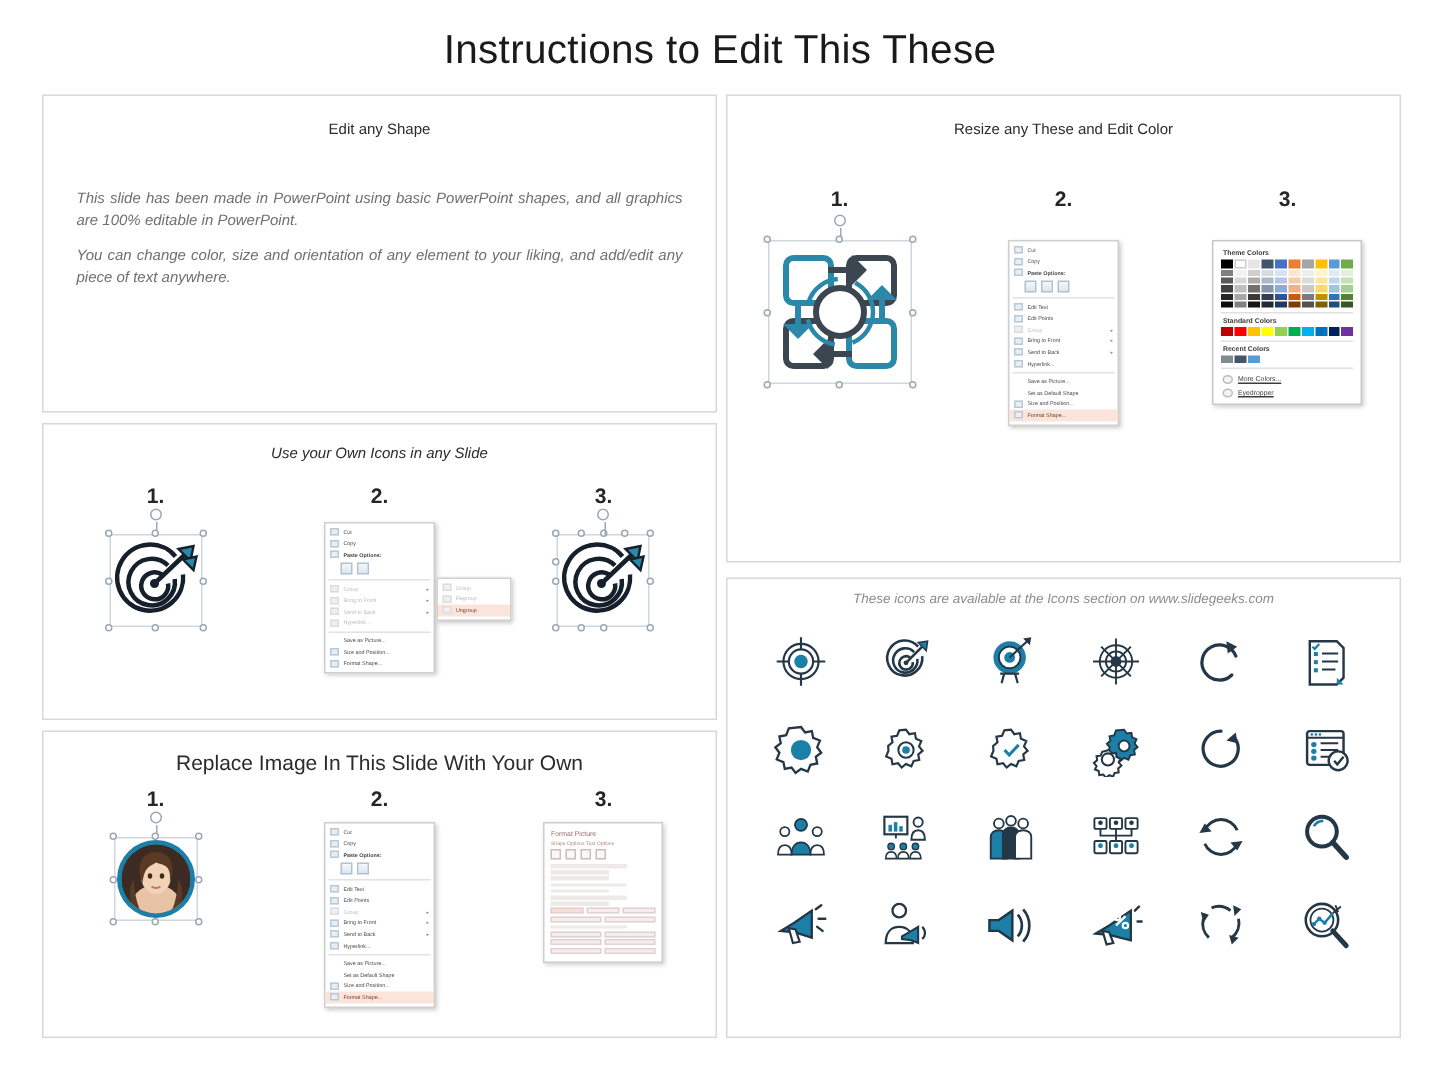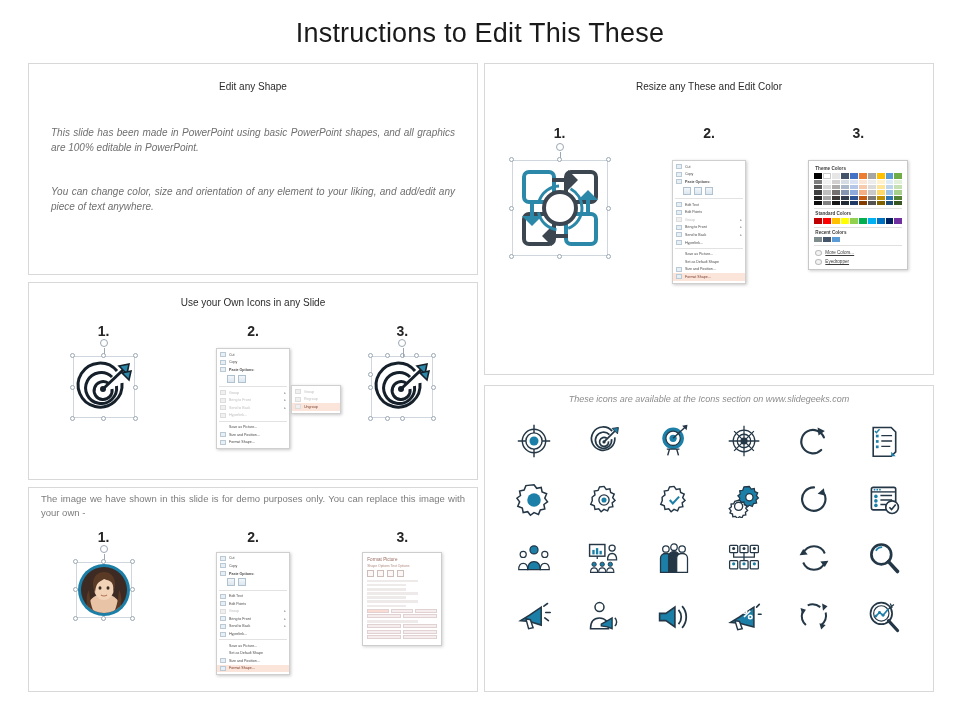--- a/index.html
+++ b/index.html
@@ -44,25 +44,25 @@
   #p-edit-shape .panel-title { margin-top: 17px; }
   .para {
     font-style: italic;
     font-size: 10px;
     line-height: 1.5;
     color: #6f6f6f;
     text-align: justify;
     margin: 0 22px;
   }
   .para.first { margin-top: 33px; }
-  .para.second { margin-top: 29px; }
+  .para.second { margin-top: 8px; }
 
   
   #p-own-icons { left: 28px; top: 282px; width: 450px; height: 198px; }
-  #p-own-icons .panel-title { margin-top: 14px; }
+  #p-own-icons .panel-title { margin-top: 14px; font-style: italic; }
 
   
   #p-replace-image { left: 28px; top: 487px; width: 450px; height: 205px; }
   #p-replace-image .panel-title { margin-top: 12px; font-size: 14px; }
   .small-note {
     font-size: 9.5px; color: #7c7c7c; line-height: 1.45;
     margin: 4px 12px 0 12px; text-align: justify;
   }
 
   
@@ -343,21 +343,21 @@
             <path d="M30 33 L50 14" stroke="#15202b" stroke-width="3" fill="none"></path>
             <path d="M46 10 L56 8 L54 18 Z" fill="#2b88a8" stroke="#15202b" stroke-width="1.6"></path>
             <path d="M49 17 L58 15 L56 24 Z" fill="#2b88a8" stroke="#15202b" stroke-width="1.6"></path>
           </svg>
         </div>
       </div>
     </div>
   </div>
 
   <div class="panel" id="p-replace-image">
-    <div class="small-note">The image we have shown in this slide is for demo purposes only. You can replace this image with your own -</div>
+    <div class="panel-title">Replace Image In This Slide With Your Own</div>
 
     <div class="steps-row" style="margin-top:8px;">
       <div class="step-col">
         <span class="step-num">1.</span>
       </div>
       <div class="step-col">
         <span class="step-num">2.</span>
       </div>
       <div class="step-col">
         <span class="step-num">3.</span>

